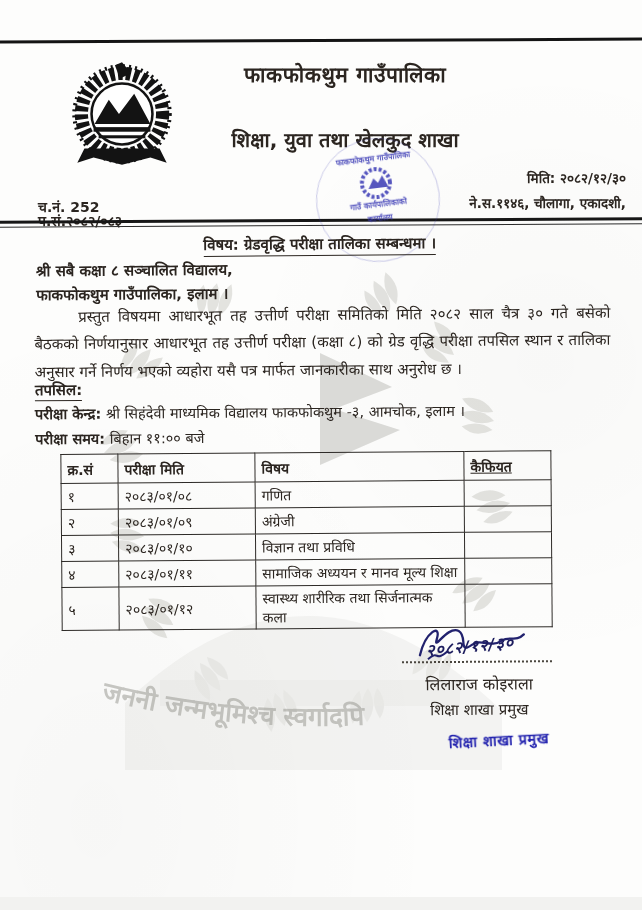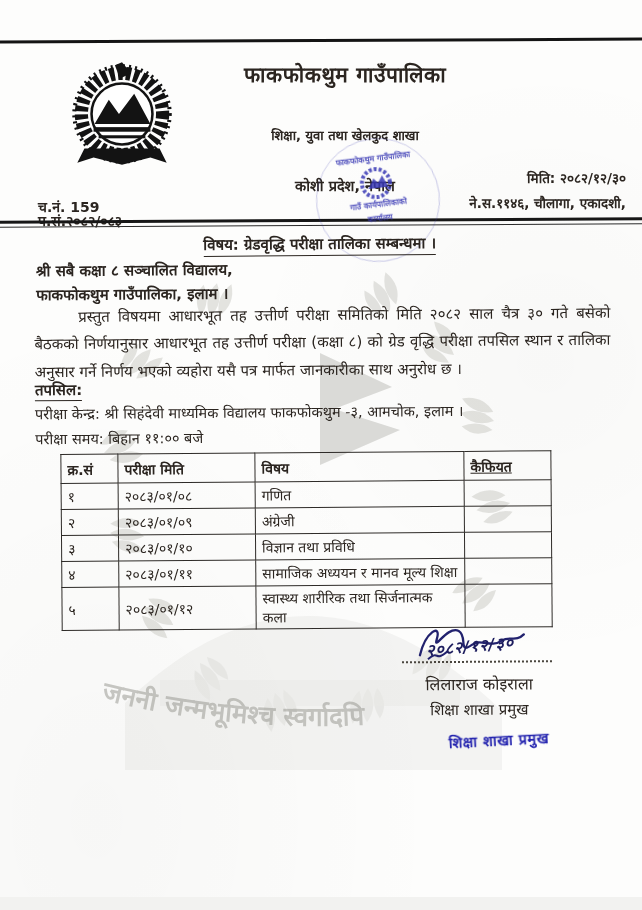--- a/index.html
+++ b/index.html
@@ -14,21 +14,21 @@
   }
   .abs{position:absolute;}
   .topline{left:-4px;right:-4px;top:39px;height:2.5px;background:#141414;transform:rotate(-0.25deg);}
   .bottomband{left:0;right:0;bottom:0;height:13px;background:#f2f2f0;}
 
   
   .logo{left:56px;top:60px;width:132px;height:116px;}
   .lh{left:150px;width:390px;text-align:center;font-weight:bold;}
   .lh1{top:60px;font-size:21px;letter-spacing:.5px;}
   .lh2{top:93px;font-size:19.5px;}
-  .lh3{top:126px;font-size:13px;}
+  .lh3{top:126px;font-size:20px;}
   .lh4{top:152px;font-size:14.5px;}
   .lh5{top:175px;font-size:14.5px;}
   .refblk{left:38px;font-size:14px;font-weight:bold;}
   .ref1{top:187px;margin-top:24px;}
   .ref2{top:197px;}
   .dateblk{right:16px;font-size:13.5px;font-weight:bold;text-align:right;}
   .date1{top:169px;}
   .date2{top:194px;}
   .rule1{left:0;right:0;top:219px;height:3px;background:#171717;transform:rotate(-0.3deg);}
   .rule2{left:0;right:0;top:225px;height:1px;background:#2a2a2a;transform:rotate(-0.3deg);}
@@ -36,21 +36,21 @@
   .content{position:absolute;inset:0;transform:rotate(-0.45deg);transform-origin:50% 45%;}
   .subject{left:0;right:0;top:233px;text-align:center;font-size:15px;font-weight:bold;}
   .subject span{border-bottom:1.6px solid #2b2520;padding-bottom:2px;}
   .addr1{left:37px;top:258px;font-size:15px;font-weight:bold;}
   .addr2{left:37px;top:282px;font-size:15px;font-weight:bold;}
   .bodytext{left:35px;top:302px;width:576px;font-size:15px;line-height:1.82;text-align:justify;text-indent:44px;}
   .tapasil{left:35px;top:377px;font-size:15px;font-weight:bold;text-align:center;}
   .tapasil span{border-bottom:1.6px solid #2b2520;padding-bottom:1px;}
   .centerline{left:35px;top:401px;font-size:14.5px;}
   .timeline{left:35px;top:426px;font-size:14.5px;}
-  .lbl{font-weight:normal;}
+  .lbl{font-weight:bold;}
 
   
   table.exam{position:absolute;left:60px;top:452px;border-collapse:collapse;font-size:14px;}
   table.exam th,table.exam td{border:1.6px solid #2e2b28;padding:2px 6px;text-align:left;vertical-align:middle;}
   table.exam th{font-weight:bold;font-size:14px;height:24px;}
   table.exam td{height:21px;}
   .c-sn{width:44px;}
   .c-date{width:124px;}
   .c-subj{width:196px;}
   .c-rem{width:74px;text-decoration:underline;}
@@ -129,24 +129,23 @@
       <circle cx="65" cy="52" r="30" fill="#ffffff" stroke="#131313" stroke-width="2.5"></circle>
       <path d="M38,62 L52,38 L62,52 L77,32 L93,62 Z"></path>
       <rect x="37" y="65" width="56" height="4.5"></rect>
       <rect x="42" y="73" width="46" height="3"></rect>
       <path d="M28,86 L102,86 L109,100 L93,95 L65,102 L37,95 L21,100 Z"></path>
     </g>
   </svg>
 
   <div class="abs lh lh1">फाकफोकथुम गाउँपालिका</div>
   <div class="abs lh lh3">शिक्षा, युवा तथा खेलकुद शाखा</div>
-  <div class="abs lh lh5">कोशी प्रदेश, नेपाल</div>
 
   <div class="abs refblk ref1">प.सं.२०८२/०८३</div>
-  <div class="abs refblk ref2">च.नं. 159</div>
+  <div class="abs refblk ref2">च.नं. 252</div>
   <div class="abs dateblk date1">मिति: २०८२/१२/३०</div>
   <div class="abs dateblk date2">ने.स.११४६, चौलागा, एकादशी,</div>
 
   <div class="abs rule1"></div>
   <div class="abs rule2"></div>
 
   <div class="abs stamp">
     <div class="st-line st1">फाकफोकथुम गाउँपालिका</div>
     <svg class="st-emb" viewBox="0 0 50 38">
       <circle cx="25" cy="19" r="14" fill="none" stroke="#3838b4" stroke-width="4" stroke-dasharray="3 2"></circle>

